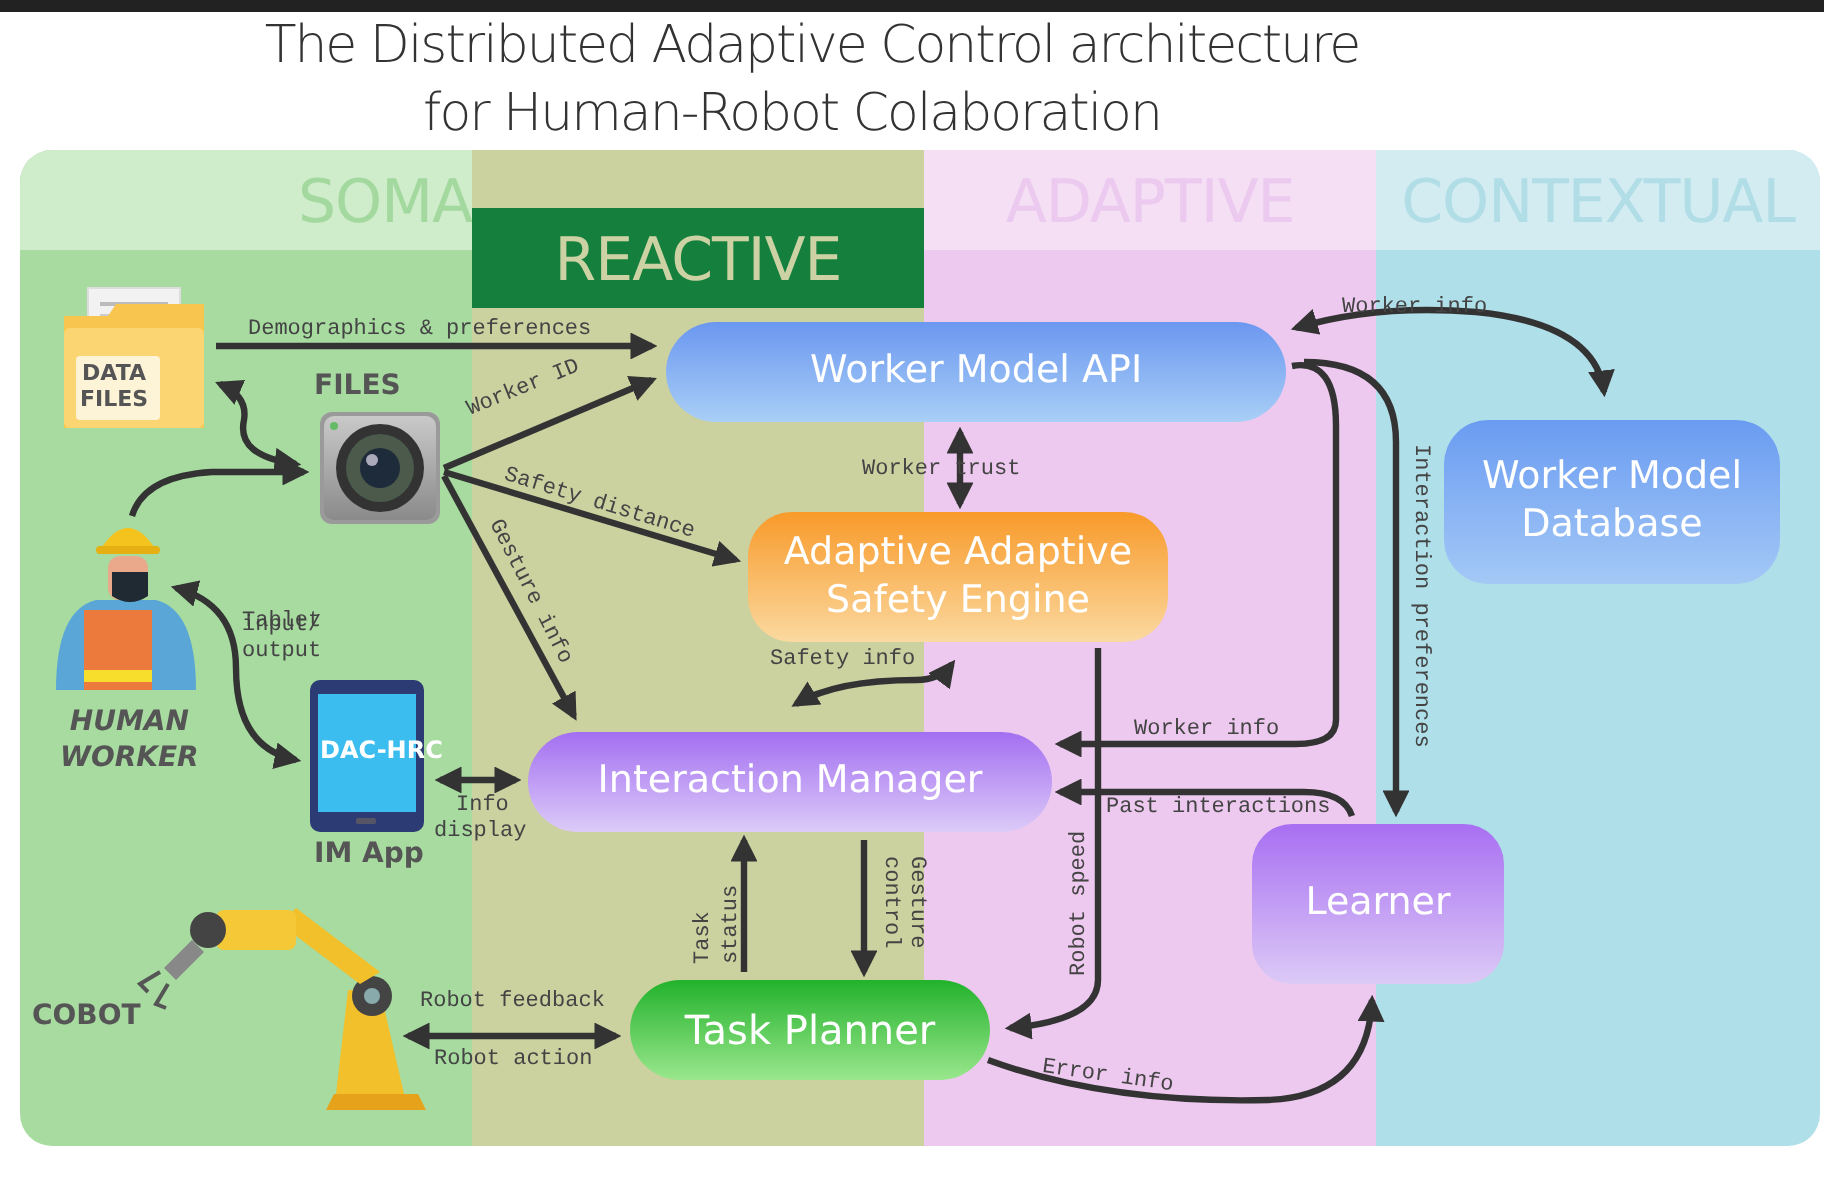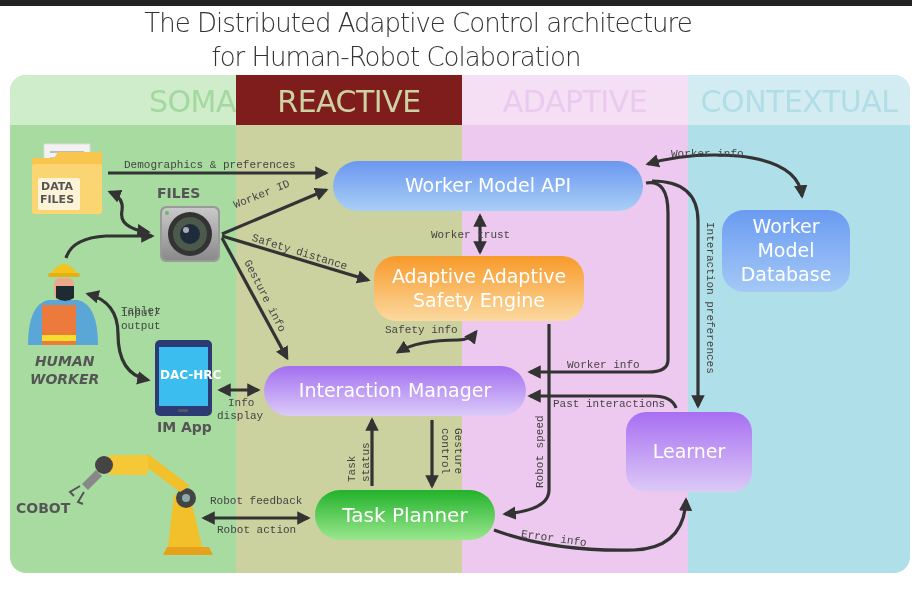--- a/index.html
+++ b/index.html
@@ -1,40 +1,40 @@
 <!DOCTYPE html>
 <html><head>
 <meta charset="utf-8">
 <style>
   html, body { margin:0; padding:0; }
   body { width:912px; height:598px; background:#ffffff; position:relative; overflow:hidden; font-family:"DejaVu Sans", sans-serif; }
   .topbar { position:absolute; left:0; top:0; width:912px; height:6px; background:#222; }
   .title { position:absolute; left:0; width:812px; text-align:center; color:#333; font-family:"DejaVu Sans", sans-serif; font-weight:300; letter-spacing:-1px; }
-  .title.l1 { top:8px; font-size:26px; left:12px; width:812px; }
+  .title.l1 { top:8px; font-size:26px; left:0; width:812px; }
   .title.l2 { top:42px; font-size:26px; left:-10px; width:812px; }
   .panel { position:absolute; left:10px; top:75px; width:900px; height:498px; border-radius:16px; overflow:hidden; }
   .col { position:absolute; top:0; height:498px; }
   .col .head { position:absolute; left:0; top:0; width:100%; height:50px; text-align:center; font-size:30px; line-height:54px; font-family:"DejaVu Sans", sans-serif; letter-spacing:-0.5px; }
   .c-soma { left:0; width:226px; background:#a7dba0; }
   .c-soma .head { background:#cfeccb; color:#a3d99e;text-align:right; }
   .c-react { left:226px; width:226px; background:#cbd19f; }
-  .c-react .head { background:#7f1d1d; color:#cdd2a5; }
+  .c-react .head { background:#15803d; color:#cdd2a5;margin-top:29px; }
   .c-adapt { left:452px; width:226px; background:#edc9ef; }
   .c-adapt .head { background:#f4dff4; color:#ecc9ef; }
   .c-ctx { left:678px; width:222px; background:#afdfe8; }
   .c-ctx .head { background:#d3ecf1; color:#b1dde7; }
 
   svg.arrows { position:absolute; left:0; top:0; width:912px; height:598px; pointer-events:none; }
 
   .node { position:absolute; color:#fff; text-align:center; font-family:"DejaVu Sans", sans-serif; display:flex; align-items:center; justify-content:center; flex-direction:column; line-height:1.25; }
   .n-wmapi { left:333px; top:161px; width:310px; height:50px; border-radius:25px; background:linear-gradient(#6b97f0,#a9cff6); font-size:19px; }
   .n-sase { left:374px; top:256px; width:210px; height:65px; border-radius:22px; background:linear-gradient(#f89a2a,#fbd9a0); font-size:19px; }
   .n-im { left:264px; top:366px; width:262px; height:50px; border-radius:25px; background:linear-gradient(#a36ff1,#dccbf8); font-size:19px; }
   .n-tp { left:315px; top:490px; width:180px; height:50px; border-radius:25px; background:linear-gradient(#22b22b,#9ae78d); font-size:20px; }
-  .n-wmdb { left:722px; top:210px; width:128px; height:82px; border-radius:22px; background:linear-gradient(#6a9bf1,#a4c9f6); font-size:19px; }
+  .n-wmdb { left:722px; top:210px; width:168px; height:82px; border-radius:22px; background:linear-gradient(#6a9bf1,#a4c9f6); font-size:19px; }
   .n-il { left:626px; top:412px; width:126px; height:80px; border-radius:20px; background:linear-gradient(#a86ff2,#dccaf6); font-size:19px; }
 
   .lbl { position:absolute; font-family:"Liberation Mono", "DejaVu Sans Mono", monospace; font-size:11px; color:#444; white-space:nowrap; }
   .bold { position:absolute; font-family:"DejaVu Sans", sans-serif; font-weight:bold; color:#555; font-size:14px; text-align:center; line-height:1.3; }
 </style>
 </head>
 <body>
 
 <div class="topbar"></div>
 <div class="title l1">The Distributed Adaptive Control architecture</div>

